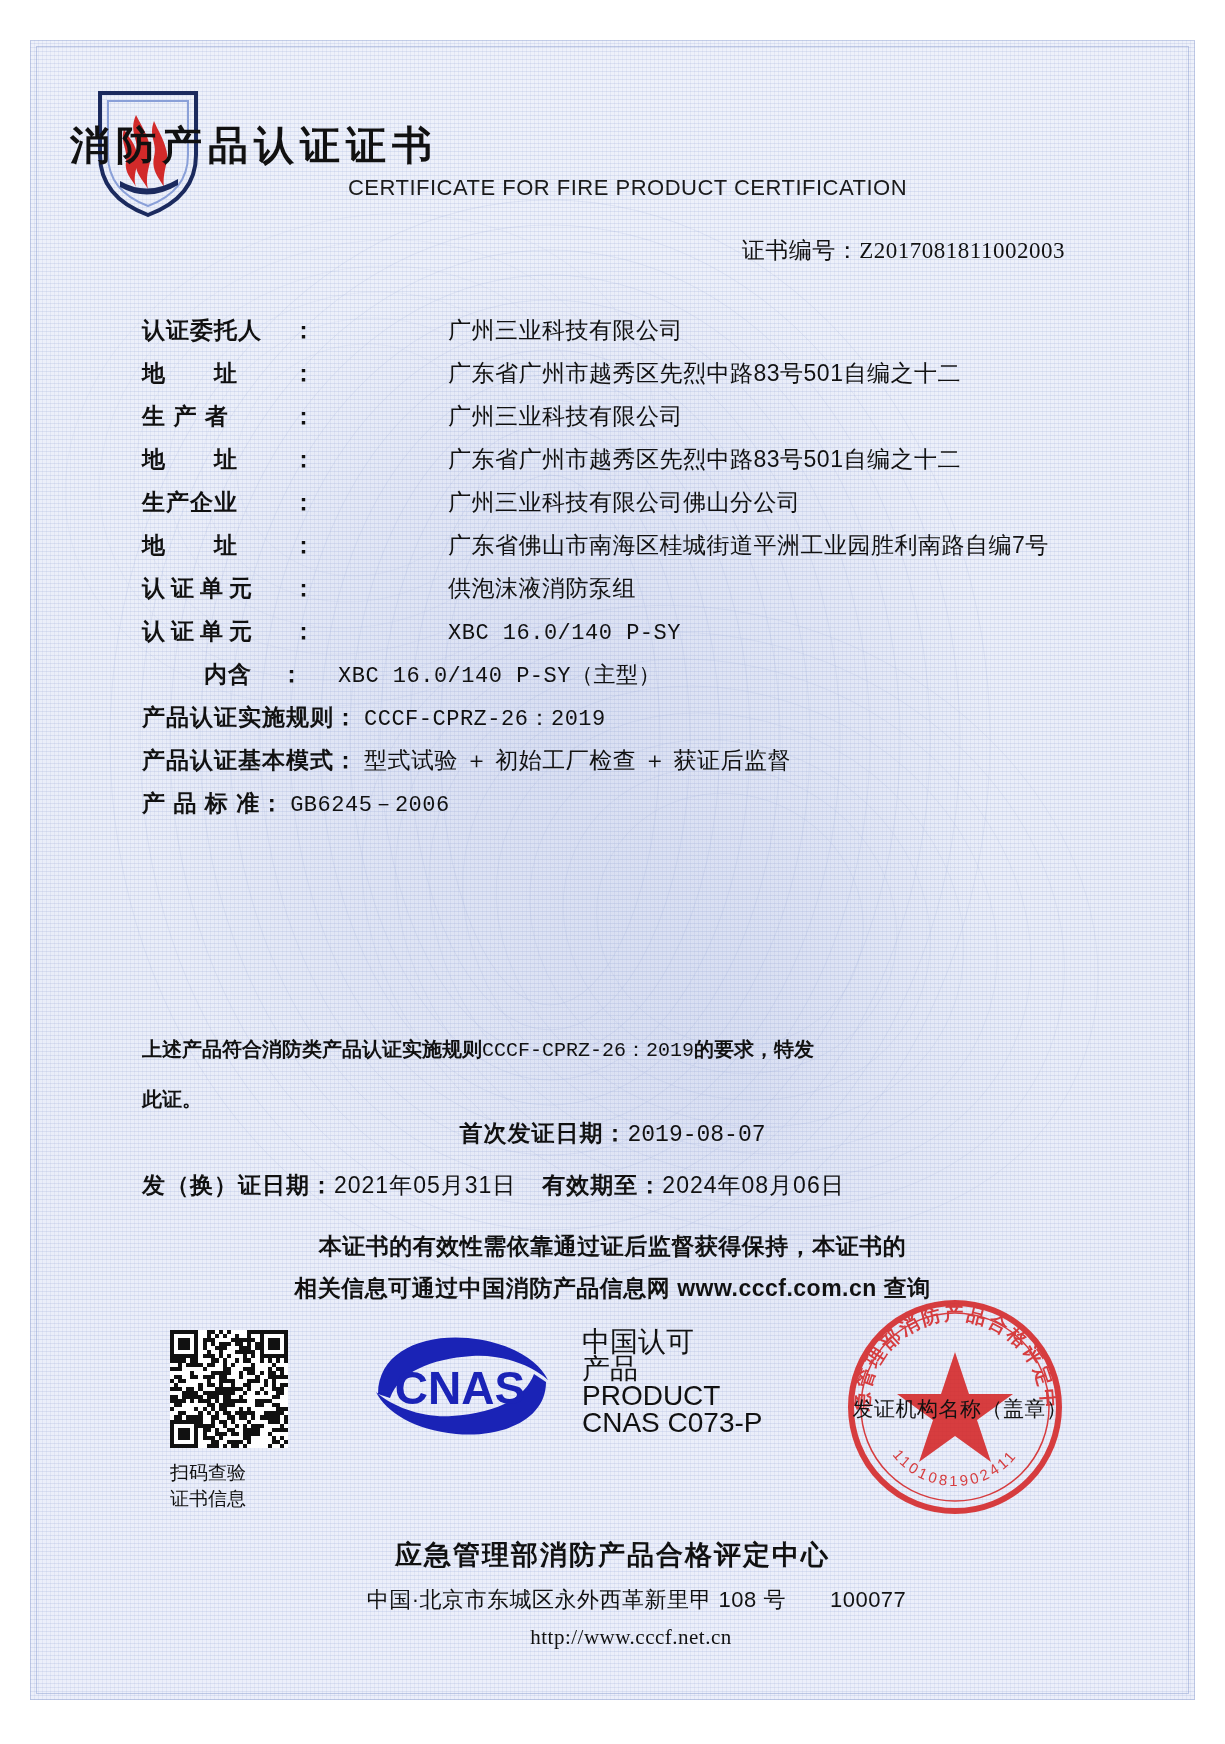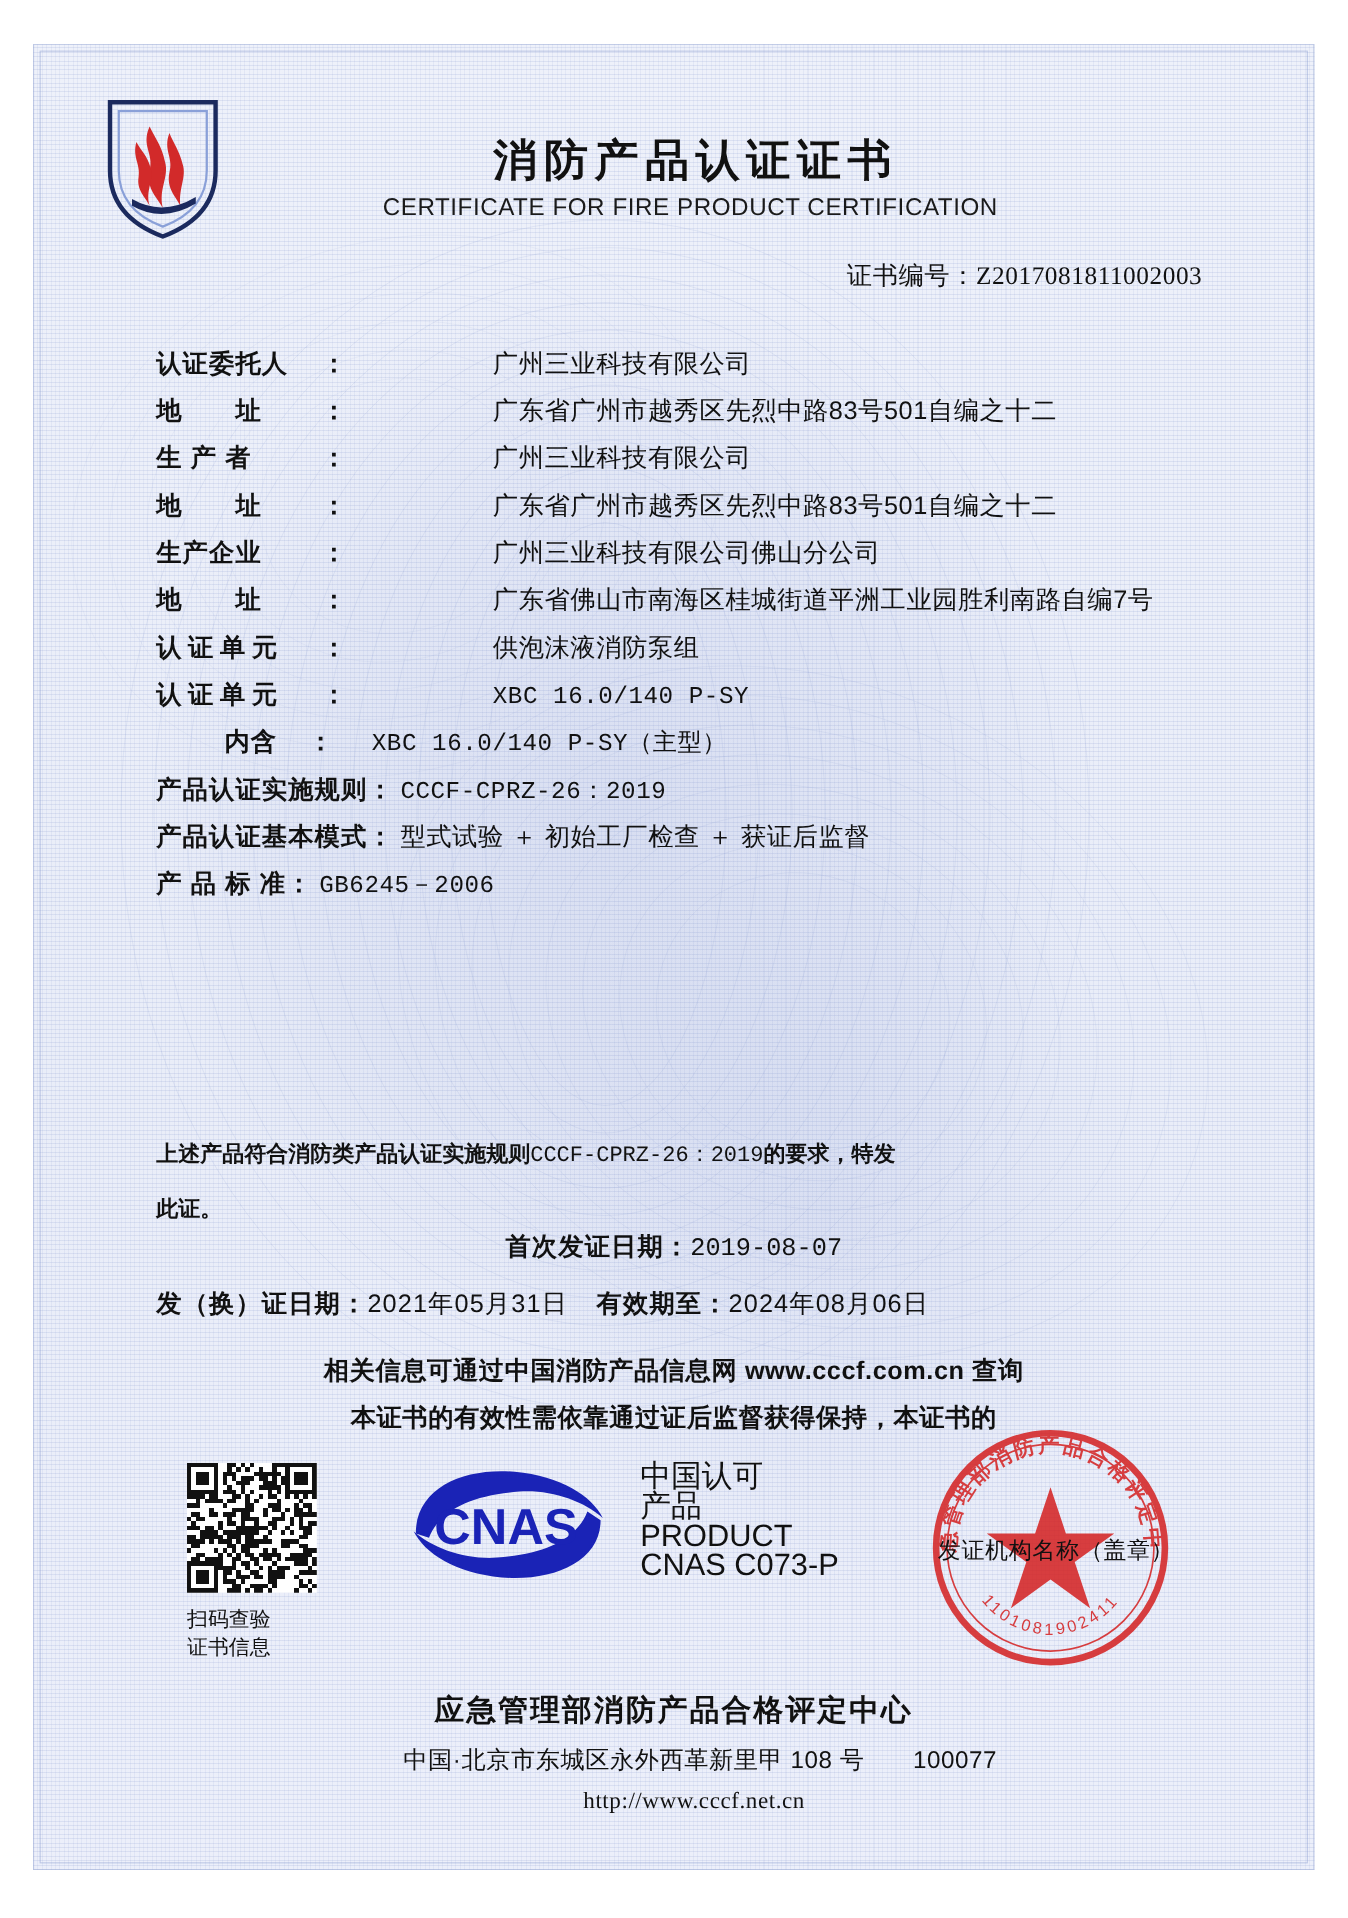--- a/index.html
+++ b/index.html
@@ -51,42 +51,42 @@
     position: absolute;
     left: 62px;
     top: 45px;
     width: 112px;
     height: 135px;
   }
   .title-zh {
     position: absolute;
     left: 0; right: 0;
     top: 78px;
-    text-align: center;
+    text-align: left;
     font-family: "Liberation Sans", sans-serif;
     font-weight: bold;
     font-size: 40px;
     letter-spacing: 6px;
     color: #111;
     padding-left: 40px;
   }
   .title-en {
     position: absolute;
     left: 0; right: 0;
     top: 135px;
     text-align: center;
     font-family: "Liberation Sans", sans-serif;
     font-size: 22px;
     letter-spacing: 0.5px;
     color: #1a1a1a;
     padding-left: 30px;
   }
   .cert-no {
     position: absolute;
-    right: 102px;
+    right: 130px;
     top: 195px;
     font-family: "Liberation Serif", serif;
     font-size: 23px;
     color: #111;
     letter-spacing: 0.5px;
   }
 
   
   .fields {
     position: absolute;
@@ -409,22 +409,22 @@
 
   <div class="first-issue">
     <b>首次发证日期：</b><span class="mono">2019-08-07</span>
   </div>
 
   <div class="dates">
     <b>发（换）证日期：</b><span>2021年05月31日</span><span class="gap"></span><b>有效期至：</b><span>2024年08月06日</span>
   </div>
 
   <div class="note">
+    <div>本证书的有效性需依靠通过证后监督获得保持，本证书的</div>
     <div>相关信息可通过中国消防产品信息网 www.cccf.com.cn 查询</div>
-    <div>本证书的有效性需依靠通过证后监督获得保持，本证书的</div>
   </div>
 
   <div class="qr">
     <svg class="qrimg" viewBox="0 0 29 29" shape-rendering="crispEdges">
       <rect width="29" height="29" fill="#ffffff"></rect>
       <g fill="#111111" id="qr-cells">
           <rect x="0" y="0" width="1" height="1"></rect>
           <rect x="1" y="0" width="1" height="1"></rect>
           <rect x="2" y="0" width="1" height="1"></rect>
           <rect x="3" y="0" width="1" height="1"></rect>

